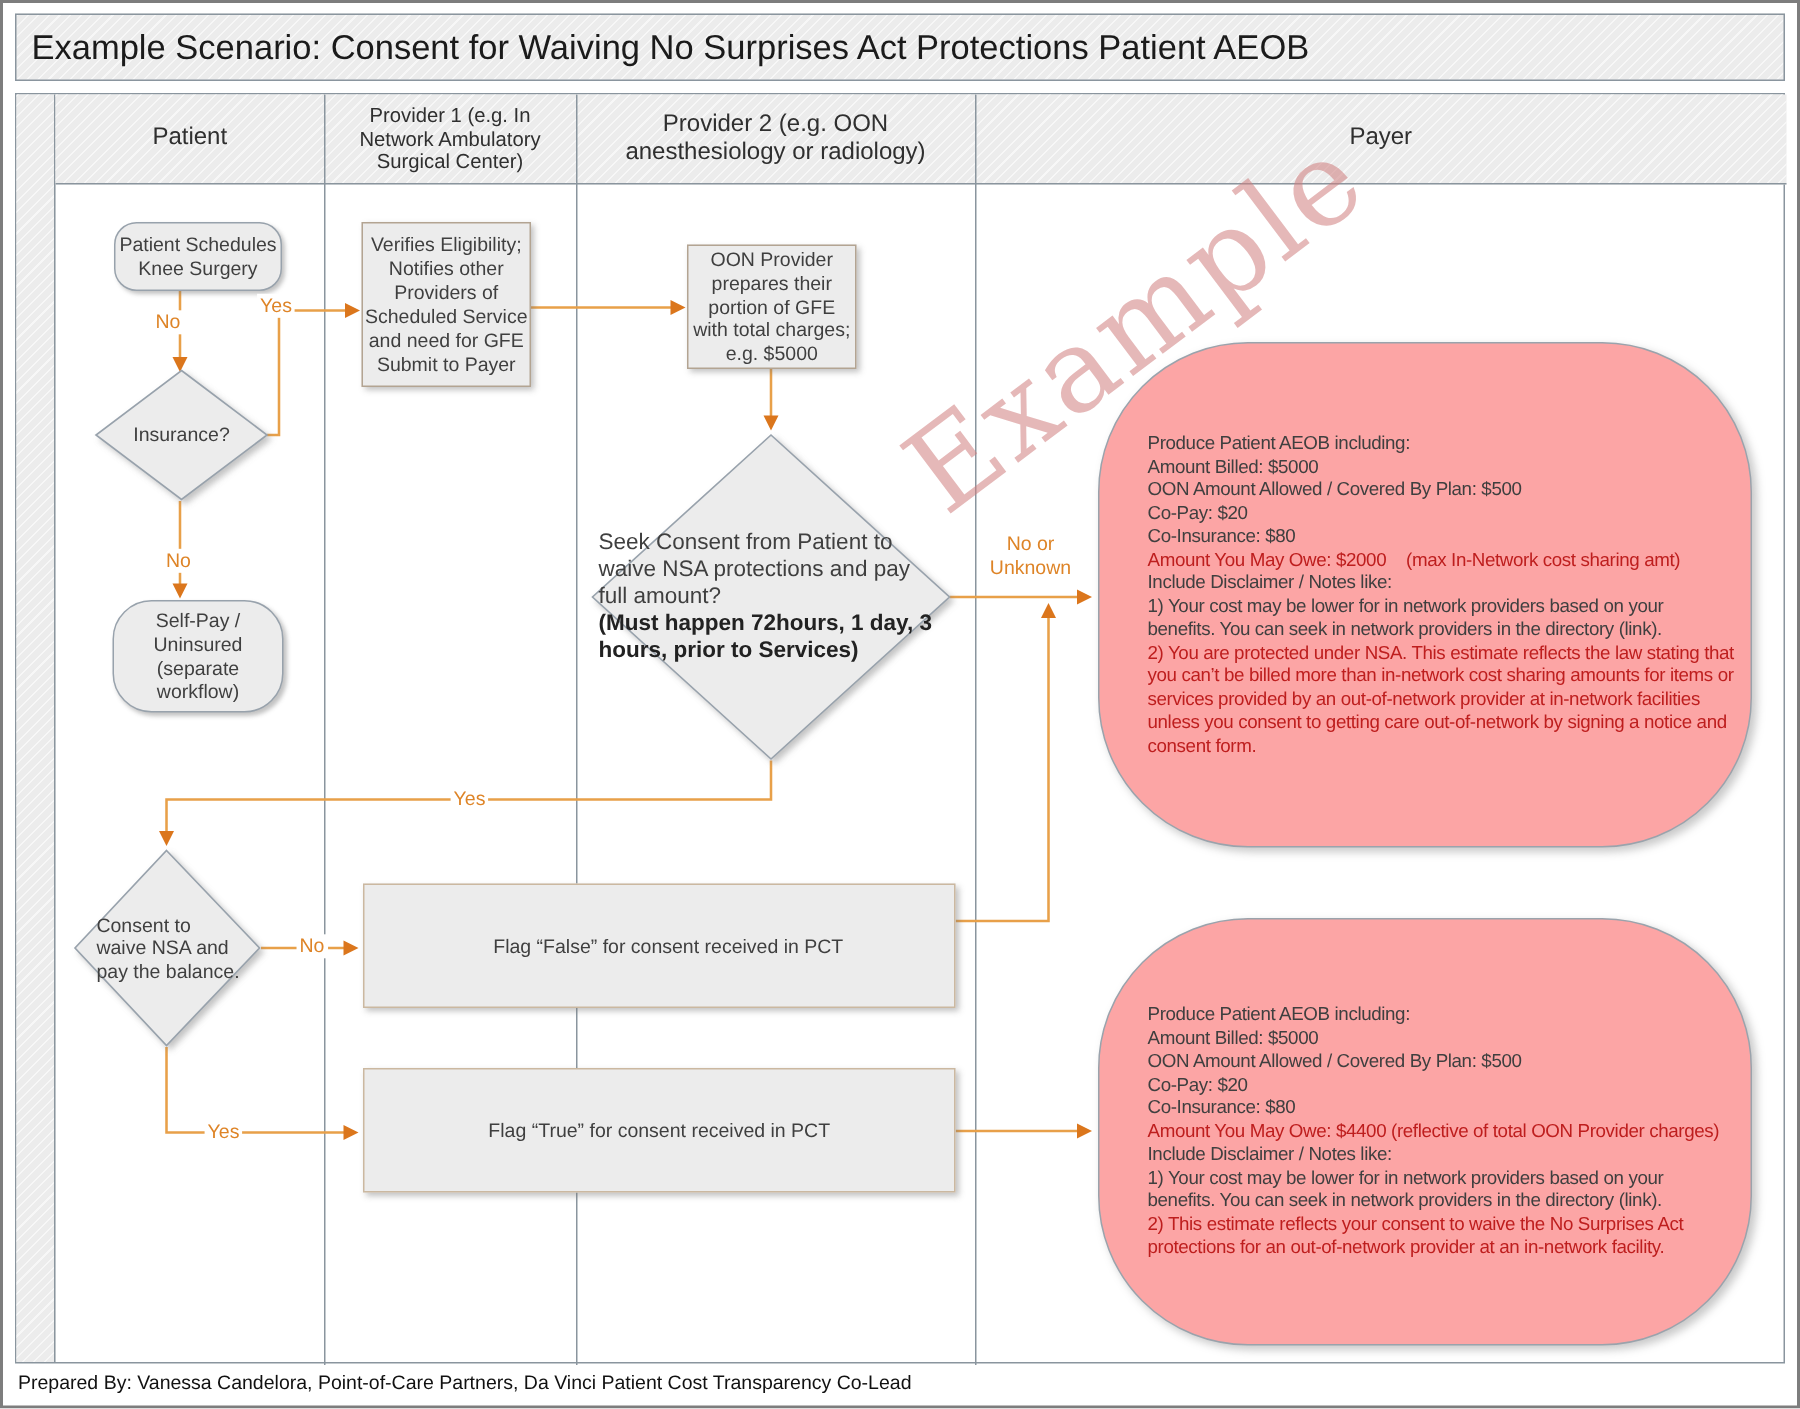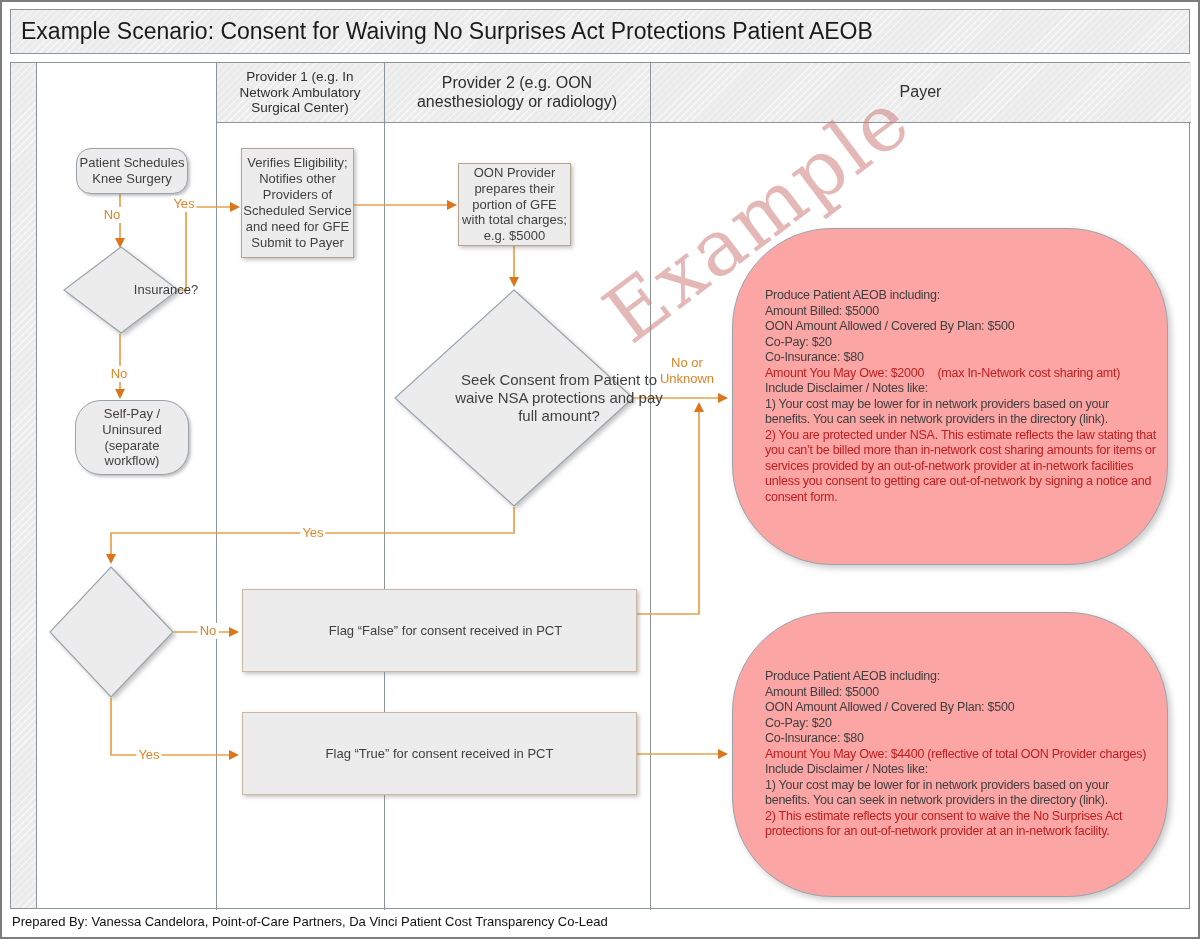--- a/index.html
+++ b/index.html
@@ -17,40 +17,41 @@
   .vdiv{top:0;width:1.4px;height:847px;background:#8a959e;}
   .node{display:flex;align-items:center;justify-content:center;text-align:center;
     color:#3f3f3f;white-space:pre-line;line-height:1.22;}
   .rect{background-color:#ececec;border:1px solid #b3a492;box-shadow:2px 2px 4px rgba(120,120,120,.45);}
   .round{background-color:#ececec;border:1px solid #98a2ac;box-shadow:2px 2px 3px rgba(120,120,120,.45);margin-left:12px;}
   .stadium{background-color:#fca5a5;border:1.2px solid #9aa3ac;border-radius:100px;
     box-shadow:3px 3px 6px rgba(120,120,120,.4);display:flex;flex-direction:column;justify-content:center;
     padding:18px 10px 18px 32px;color:#3f3f3f;font-size:12.5px;line-height:15.5px;letter-spacing:-0.25px;}
   .stadium .red{color:#be1e1e;}
   .stadium .b{font-weight:normal;}
-  .dtext{display:flex;flex-direction:column;align-items:center;justify-content:center;text-align:center;
-    color:#3f3f3f;white-space:pre-line;line-height:1.2;margin-left:45px;}
+  .dtext{display:flex;flex-direction:column;align-items:center;justify-content:center;
+    color:#3f3f3f;white-space:pre-line;line-height:1.2;}
   .elabel{transform:translate(-50%,-50%);color:#de8427;font-size:13px;background:#fff;
     padding:0 2px;text-align:center;line-height:1.25;white-space:pre-line;}
   .wires{left:0;top:0;width:1200px;height:939px;pointer-events:none;}
   .watermark{left:757px;top:217px;transform:translate(-50%,-50%) rotate(-37deg);
     font-family:"DejaVu Serif",serif;font-size:78px;color:#d07f7f;opacity:.55;z-index:60;letter-spacing:2px;}
   .footer{left:12px;top:914px;font-size:13px;color:#111;}
 </style>
 </head>
 <body>
 
 <div class="page">
 
   <div class="abs title-bar hatch">
     <span>Example Scenario: Consent for Waiving No Surprises Act Protections Patient AEOB</span>
   </div>
 
   <div class="abs pool">
     <div class="abs strip hatch"></div>
+    <div class="abs hcell hatch" style="left:26px;width:179px;font-size:16px;">Patient</div>
     <div class="abs hcell hatch" style="left:205px;width:168px;font-size:13.5px;">Provider 1 (e.g. In
 Network Ambulatory
 Surgical Center)</div>
     <div class="abs hcell hatch" style="left:373px;width:266px;font-size:16px;">Provider 2 (e.g. OON
 anesthesiology or radiology)</div>
     <div class="abs hcell hatch" style="left:639px;width:541px;font-size:16px;">Payer</div>
     <div class="abs vdiv" style="left:205px;"></div>
     <div class="abs vdiv" style="left:373px;"></div>
     <div class="abs vdiv" style="left:639px;"></div>
   </div>
@@ -94,35 +95,39 @@
     </g>
   </svg>
 
   <div class="abs node round" style="left:64px;top:148px;width:112px;height:46px;border-radius:15px;font-size:13px;">Patient Schedules
 Knee Surgery</div>
   <div class="abs dtext" style="left:64px;top:278px;width:114px;height:24px;font-size:13px;">Insurance?</div>
   <div class="abs node round" style="left:63px;top:400px;width:114px;height:75px;border-radius:26px;font-size:13px;">Self-Pay /
 Uninsured
 (separate
 workflow)</div>
+  <div class="abs dtext" style="left:52px;top:598px;width:120px;height:68px;font-size:13px;">Consent to
+waive NSA and
+pay the balance.</div>
 
   <div class="abs node rect" style="left:241px;top:148px;width:113px;height:110px;font-size:13px;">Verifies Eligibility;
 Notifies other
 Providers of
 Scheduled Service
 and need for GFE
 Submit to Payer</div>
 
   <div class="abs node rect" style="left:458px;top:163px;width:113px;height:83px;font-size:13px;">OON Provider
 prepares their
 portion of GFE
 with total charges;
 e.g. $5000</div>
   <div class="abs dtext" style="left:399px;top:350px;width:230px;height:96px;font-size:15px;">
     <span>Seek Consent from Patient to waive NSA protections and pay full amount?</span>
+    <span style="font-weight:bold;color:#222;">(Must happen 72hours, 1 day, 3 hours, prior to Services)</span>
   </div>
 
   <div class="abs node rect" style="left:242px;top:589px;width:395px;height:83px;font-size:13px;border-color:#cbb8a0;padding-left:12px;">Flag “False” for consent received in PCT</div>
   <div class="abs node rect" style="left:242px;top:712px;width:395px;height:83px;font-size:13px;border-color:#cbb8a0;">Flag “True” for consent received in PCT</div>
 
   <div class="abs stadium" style="left:732px;top:228px;width:436px;height:337px;">
     <div>Produce Patient AEOB including:</div>
     <div>Amount Billed: $5000</div>
     <div>OON Amount Allowed / Covered By Plan: $500</div>
     <div>Co-Pay: $20</div>

